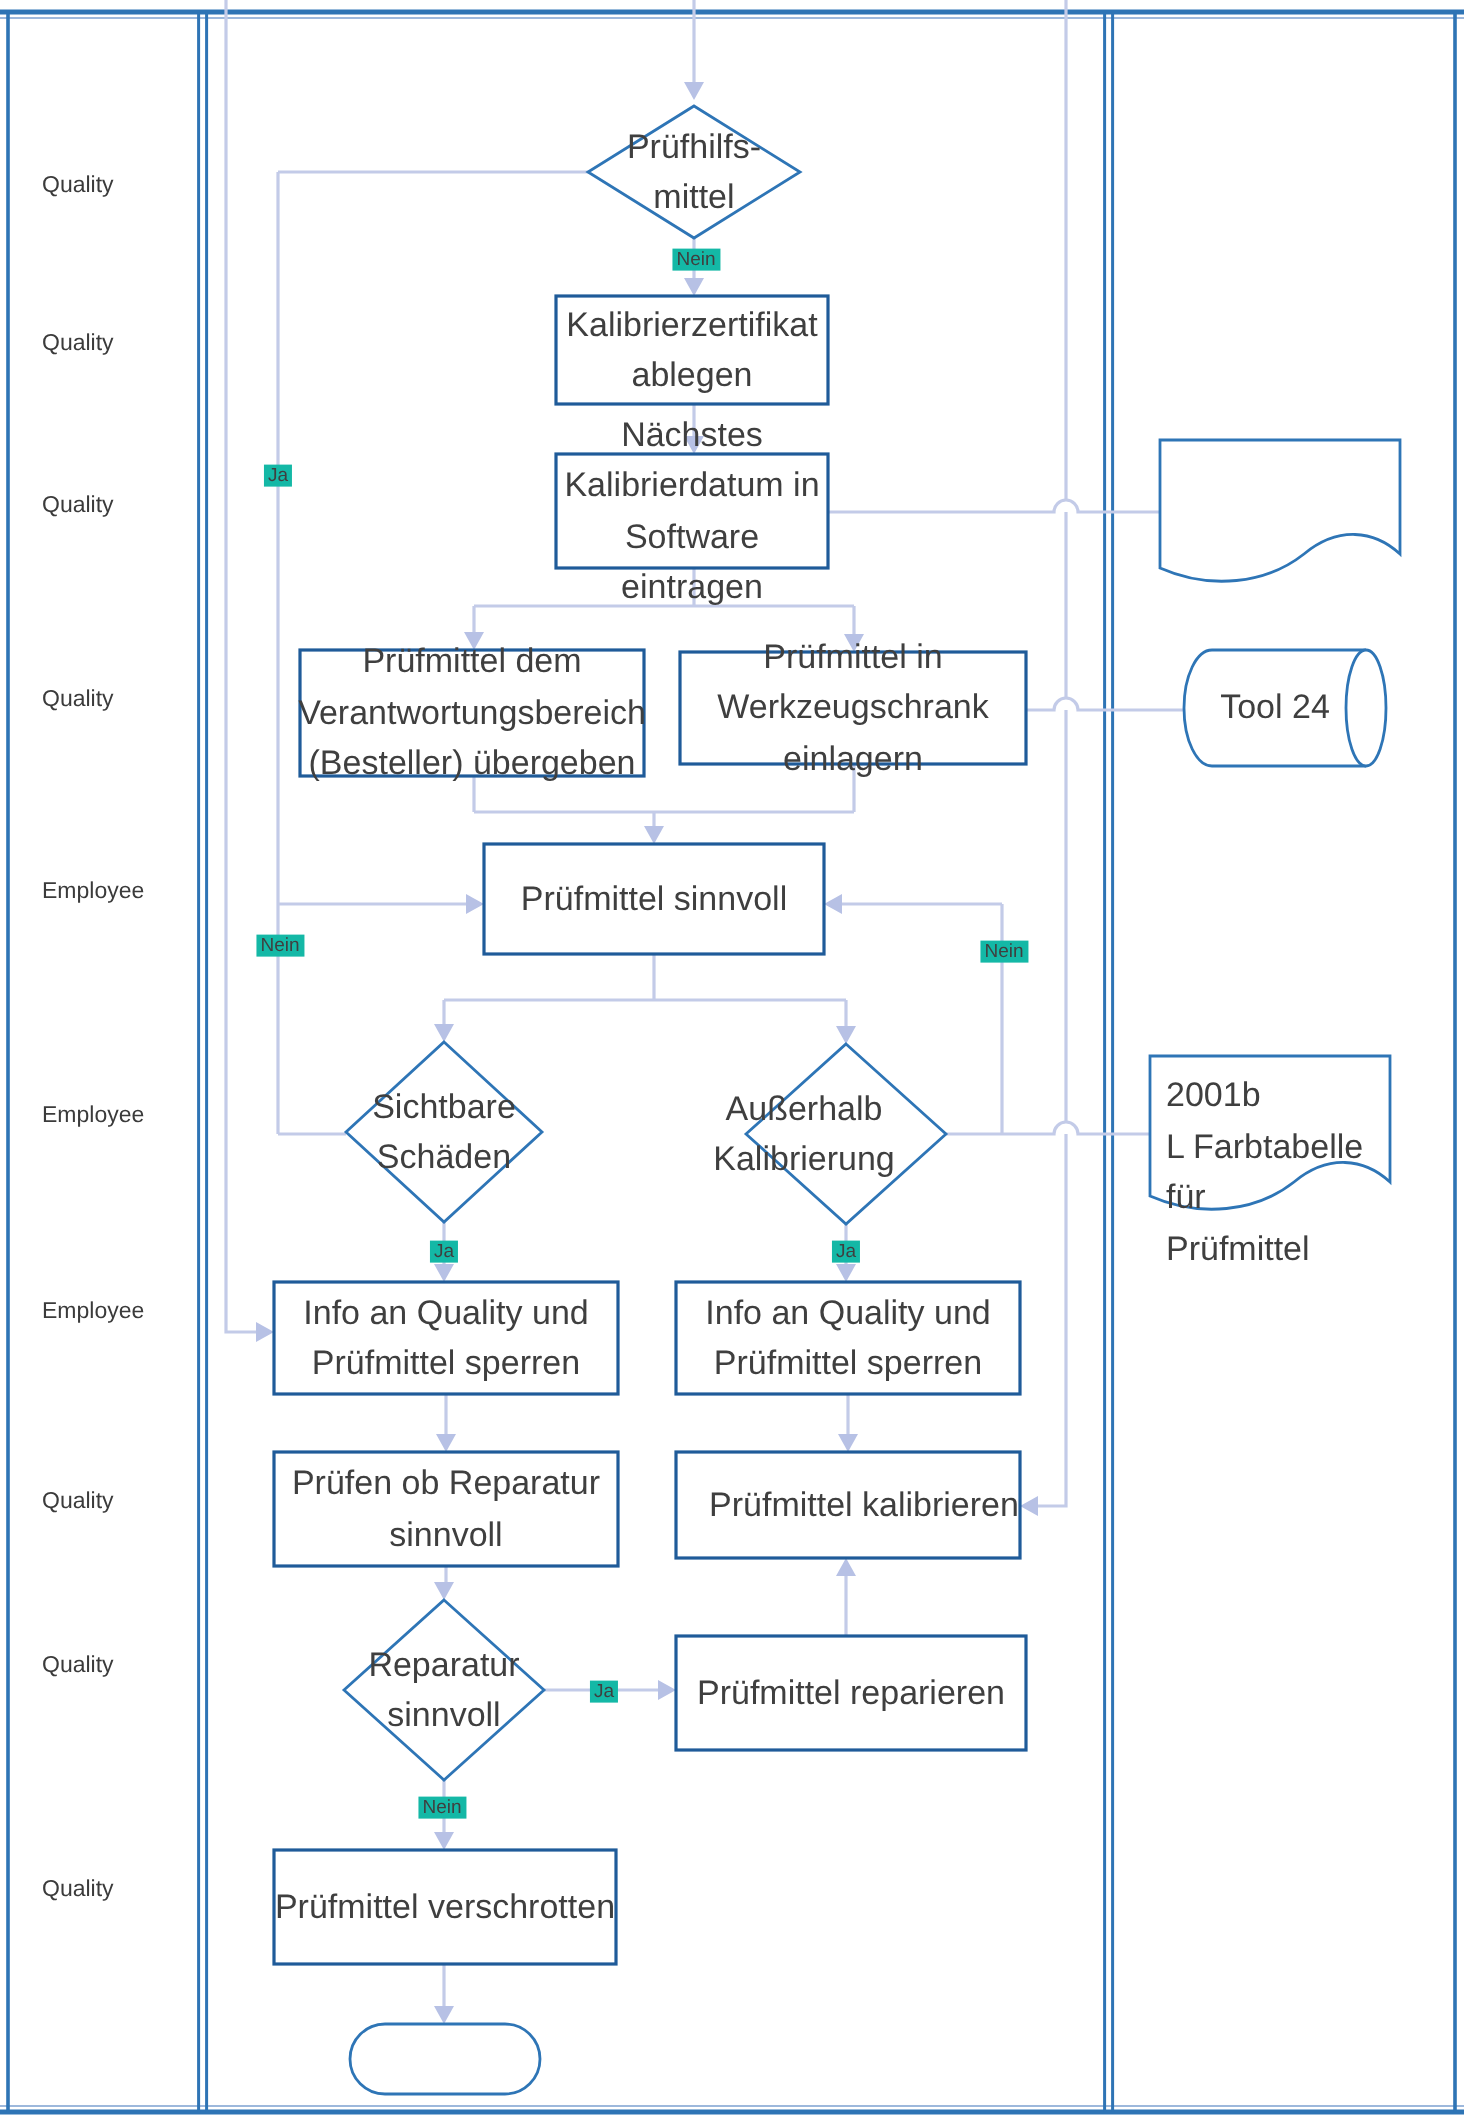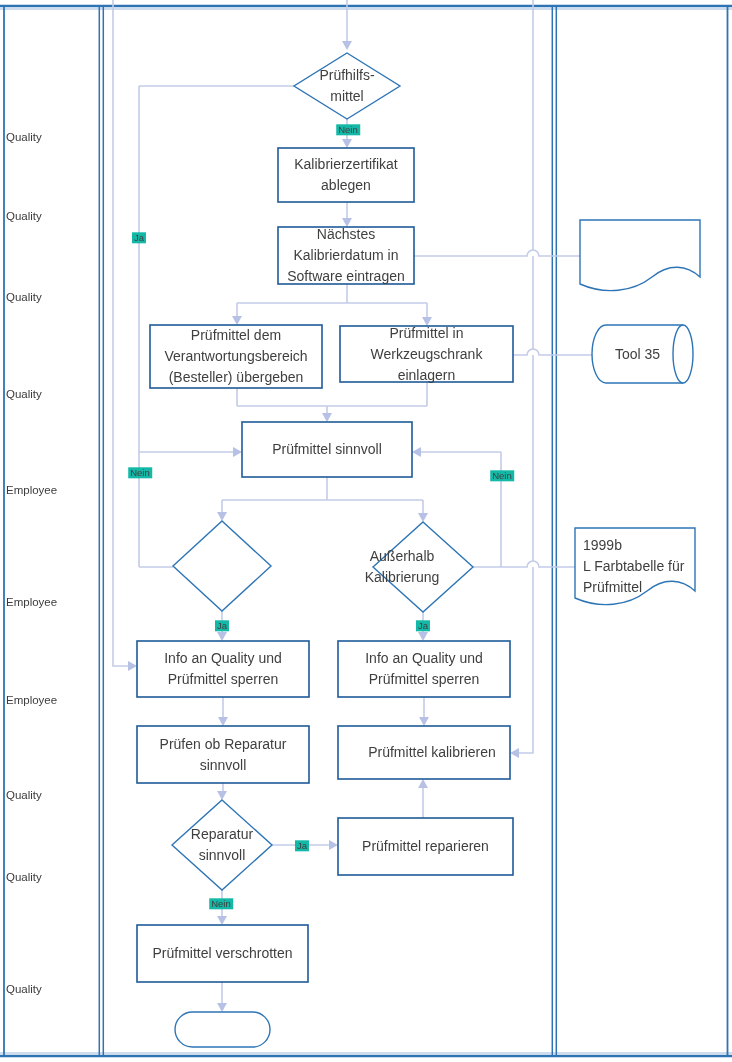--- a/index.html
+++ b/index.html
@@ -12,23 +12,23 @@
   .page svg{position:absolute;left:0;top:0;}
   .c{stroke:var(--connector);stroke-width:1.6;fill:none;}
   .ah{fill:var(--arrowhead);stroke:none;}
   .jump{fill:#fff;stroke:none;}
   .shape{stroke:var(--shape-border);stroke-width:1.6;fill:#fff;}
   .dshape{stroke:var(--diamond-border);stroke-width:1.4;fill:#fff;}
   .oshape{stroke:var(--diamond-border);stroke-width:1.4;fill:#fff;}
   .frame{stroke:var(--frame);fill:none;}
   .overlay{position:absolute;left:0;top:0;width:732px;height:1062px;}
   .n{position:absolute;display:flex;align-items:center;justify-content:center;
-     text-align:center;font-size:14px;line-height:1.5;white-space:pre-line;color:var(--text);}
+     text-align:center;font-size:17px;line-height:1.5;white-space:pre-line;color:var(--text);}
   .n.left{justify-content:flex-start;text-align:left;align-items:flex-start;}
-  .lane{position:absolute;left:6px;font-size:11.5px;color:#3b3b3b;margin-top:44px;}
+  .lane{position:absolute;left:21px;font-size:11.5px;color:#3b3b3b;}
   .elbl{position:absolute;transform:translate(-50%,-50%);background:#14b8a6;
         font-size:9.5px;color:var(--text);padding:0 2px;line-height:1.2;}
 </style>
 </head>
 <body>
 
 <div class="page">
 
   <svg width="732" height="1062" viewBox="0 0 732 1062">
 
@@ -152,38 +152,40 @@
 Kalibrierdatum in
 Software eintragen</div>
     <div class="n" style="left:278px;top:148px;width:136px;height:54px">Kalibrierzertifikat
 ablegen</div>
     <div class="n" style="left:150px;top:325px;width:172px;height:63px">Prüfmittel dem
 Verantwortungsbereich
 (Besteller) übergeben</div>
     <div class="n" style="left:340px;top:326px;width:173px;height:56px">Prüfmittel in
 Werkzeugschrank einlagern</div>
     <div class="n" style="left:242px;top:422px;width:170px;height:55px">Prüfmittel sinnvoll</div>
+    <div class="n" style="left:177px;top:541px;width:90px;height:50px">Sichtbare
+Schäden</div>
     <div class="n" style="left:357px;top:542px;width:90px;height:50px">Außerhalb
 Kalibrierung</div>
     <div class="n" style="left:137px;top:641px;width:172px;height:56px">Info an Quality und
 Prüfmittel sperren</div>
     <div class="n" style="left:338px;top:641px;width:172px;height:56px">Info an Quality und
 Prüfmittel sperren</div>
     <div class="n" style="left:137px;top:726px;width:172px;height:57px">Prüfen ob Reparatur
 sinnvoll</div>
     <div class="n" style="left:338px;top:726px;width:188px;height:53px">Prüfmittel kalibrieren</div>
     <div class="n" style="left:177px;top:820px;width:90px;height:50px">Reparatur
 sinnvoll</div>
     <div class="n" style="left:338px;top:818px;width:175px;height:57px">Prüfmittel reparieren</div>
     <div class="n" style="left:137px;top:925px;width:171px;height:57px">Prüfmittel verschrotten</div>
 
-    <div class="n left" style="left:583px;top:535px;width:108px;height:58px">1999b
+    <div class="n left" style="left:583px;top:535px;width:108px;height:58px">2001b
 L Farbtabelle für
 Prüfmittel</div>
-    <div class="n" style="left:600px;top:342px;width:75px;height:24px">Tool 35</div>
+    <div class="n" style="left:600px;top:342px;width:75px;height:24px">Tool 24</div>
 
     <span class="elbl" style="left:348px;top:130px">Nein</span>
     <span class="elbl" style="left:139px;top:238px">Ja</span>
     <span class="elbl" style="left:140px;top:473px">Nein</span>
     <span class="elbl" style="left:502px;top:476px">Nein</span>
     <span class="elbl" style="left:222px;top:626px">Ja</span>
     <span class="elbl" style="left:423px;top:626px">Ja</span>
     <span class="elbl" style="left:302px;top:846px">Ja</span>
     <span class="elbl" style="left:221px;top:904px">Nein</span>
   </div>

